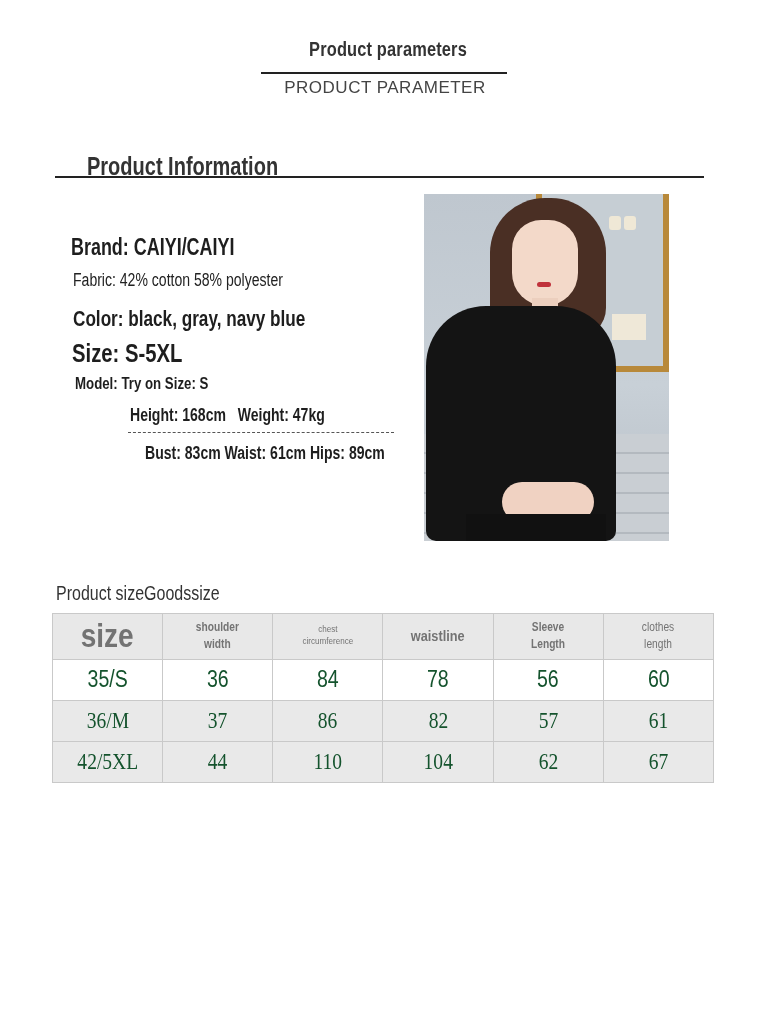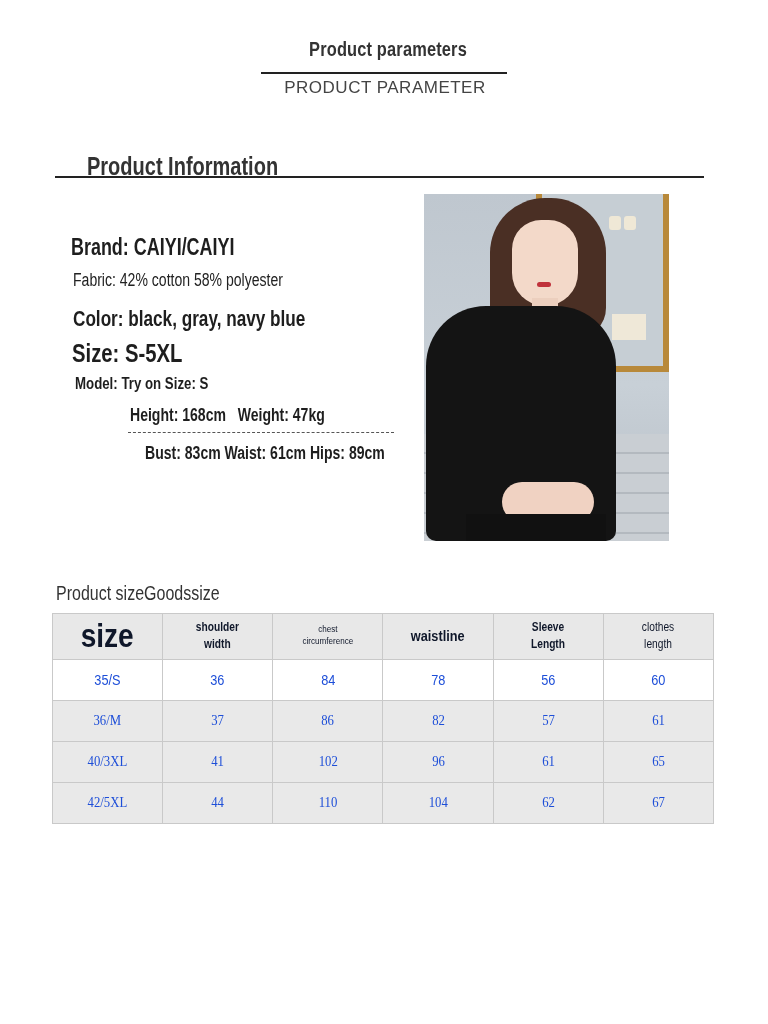--- a/index.html
+++ b/index.html
@@ -33,22 +33,22 @@
     .face { position: absolute; left: 88px; top: 26px; width: 66px; height: 86px; background: #f3d9c9; border-radius: 30px 30px 34px 34px; }
     .lips { position: absolute; left: 113px; top: 88px; width: 14px; height: 5px; background: #c0323b; border-radius: 3px; }
     .neck { position: absolute; left: 108px; top: 104px; width: 26px; height: 20px; background: #eccfbe; }
     .shirt { position: absolute; left: 2px; top: 112px; width: 190px; height: 235px; background: #141414; border-radius: 60px 60px 10px 10px; }
     .hands { position: absolute; left: 78px; top: 288px; width: 92px; height: 40px; background: #f0d2c2; border-radius: 20px; }
     .skirt { position: absolute; left: 42px; top: 320px; width: 140px; height: 27px; background: #111; }
 
     .tbl-title { position: absolute; left: 56px; top: 582px; font-size: 20px; color: #333; transform: scaleX(0.8); transform-origin: 0 0; white-space: nowrap; }
     table.size-table { position: absolute; left: 52px; top: 613px; width: 662px; border-collapse: collapse; table-layout: fixed; }
     .size-table th, .size-table td { border: 1px solid #c9c9c9; text-align: center; padding: 0; }
-    .size-table th { background: #e8e8e8; height: 44px; color: #0f172a; font-weight: bold; line-height: 1.35; }
-    .size-table td { height: 40px; font-size: 15px; color: #1d4ed8; }
+    .size-table th { background: #e8e8e8; height: 44px; color: #737373; font-weight: bold; line-height: 1.35; }
+    .size-table td { height: 40px; font-size: 23px; color: #14532d; }
     .size-table tr.alt td { background: #e9e9e9; font-family: Liberation Serif, serif; }
     .th-size { font-size: 33px; font-weight: bold; }
     .th-small { font-size: 12px; }
     .th-tiny { font-size: 9.5px; font-weight: normal; }
     .th-mid { font-size: 15px; }
     .th-inner { display: inline-block; transform: scaleX(0.85); }
     .size-table td span { display: inline-block; transform: scaleX(0.85); }
   </style>
 </head>
 <body>
@@ -113,28 +113,20 @@
         </tr>
         <tr class="alt">
           <td><span>36/M</span></td>
           <td><span>37</span></td>
           <td><span>86</span></td>
           <td><span>82</span></td>
           <td><span>57</span></td>
           <td><span>61</span></td>
         </tr>
         <tr class="alt">
-          <td><span>40/3XL</span></td>
-          <td><span>41</span></td>
-          <td><span>102</span></td>
-          <td><span>96</span></td>
-          <td><span>61</span></td>
-          <td><span>65</span></td>
-        </tr>
-        <tr class="alt">
           <td><span>42/5XL</span></td>
           <td><span>44</span></td>
           <td><span>110</span></td>
           <td><span>104</span></td>
           <td><span>62</span></td>
           <td><span>67</span></td>
         </tr>
       </tbody>
   </table>
 </div>

